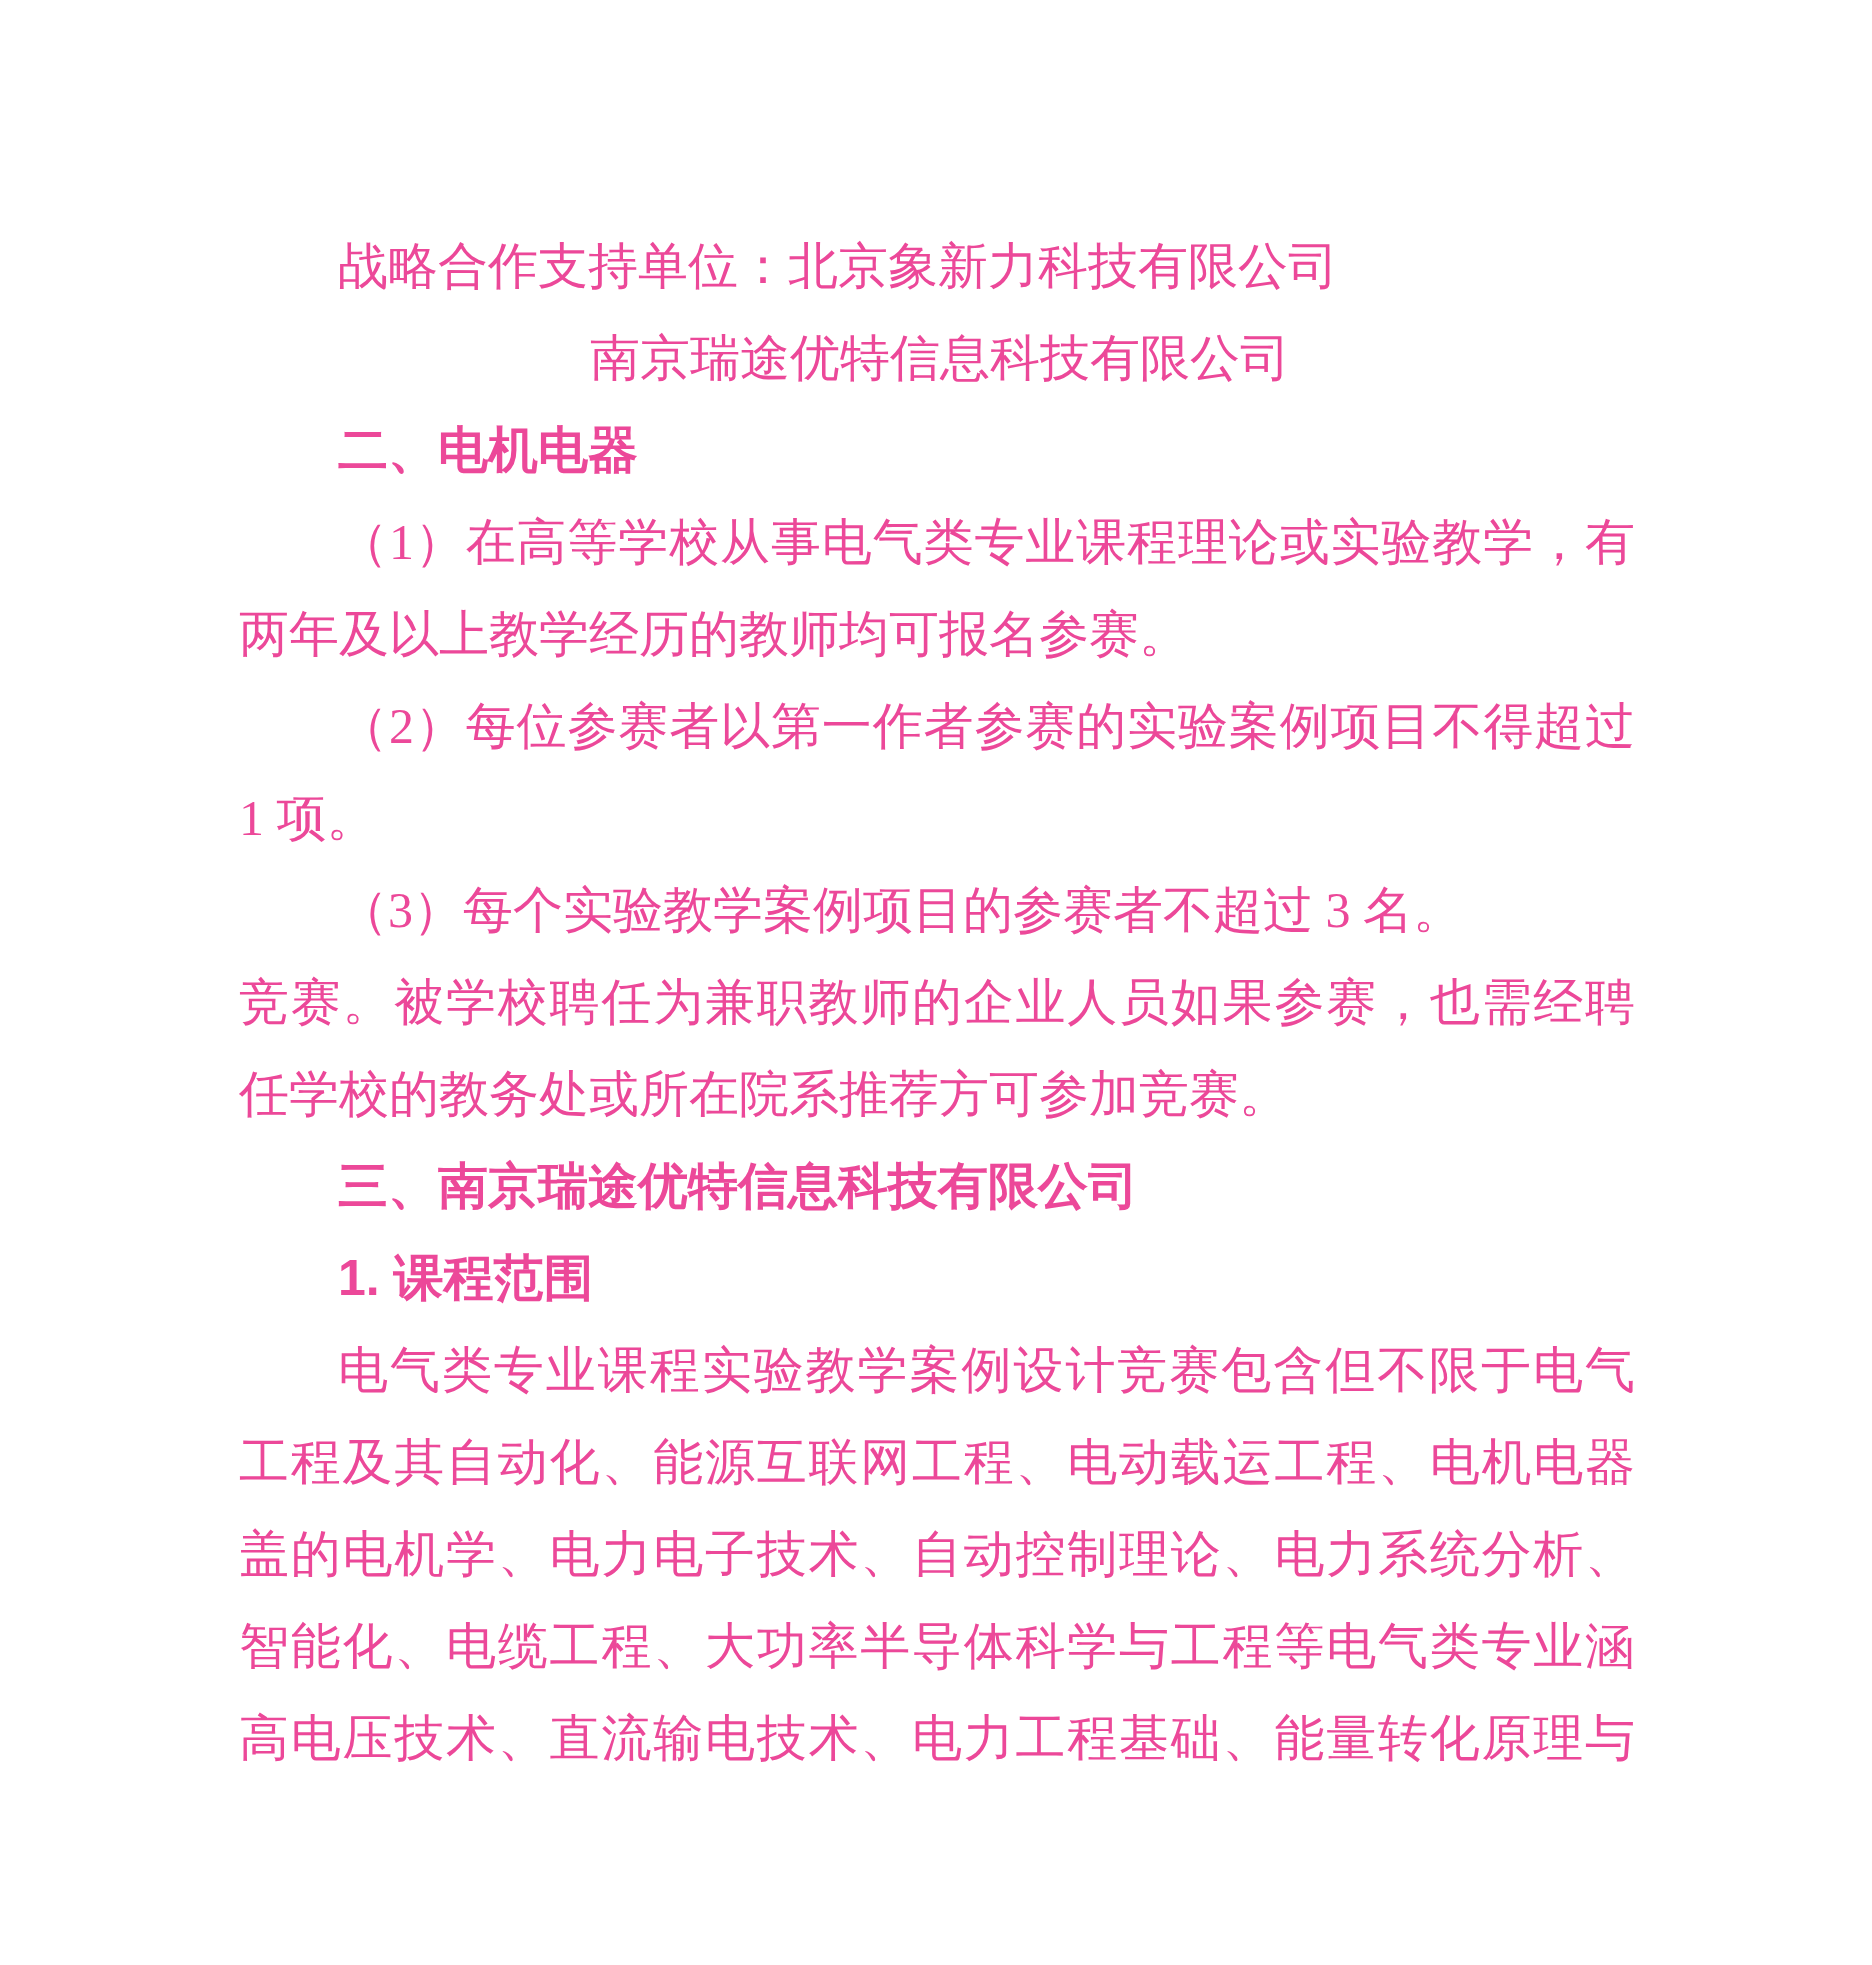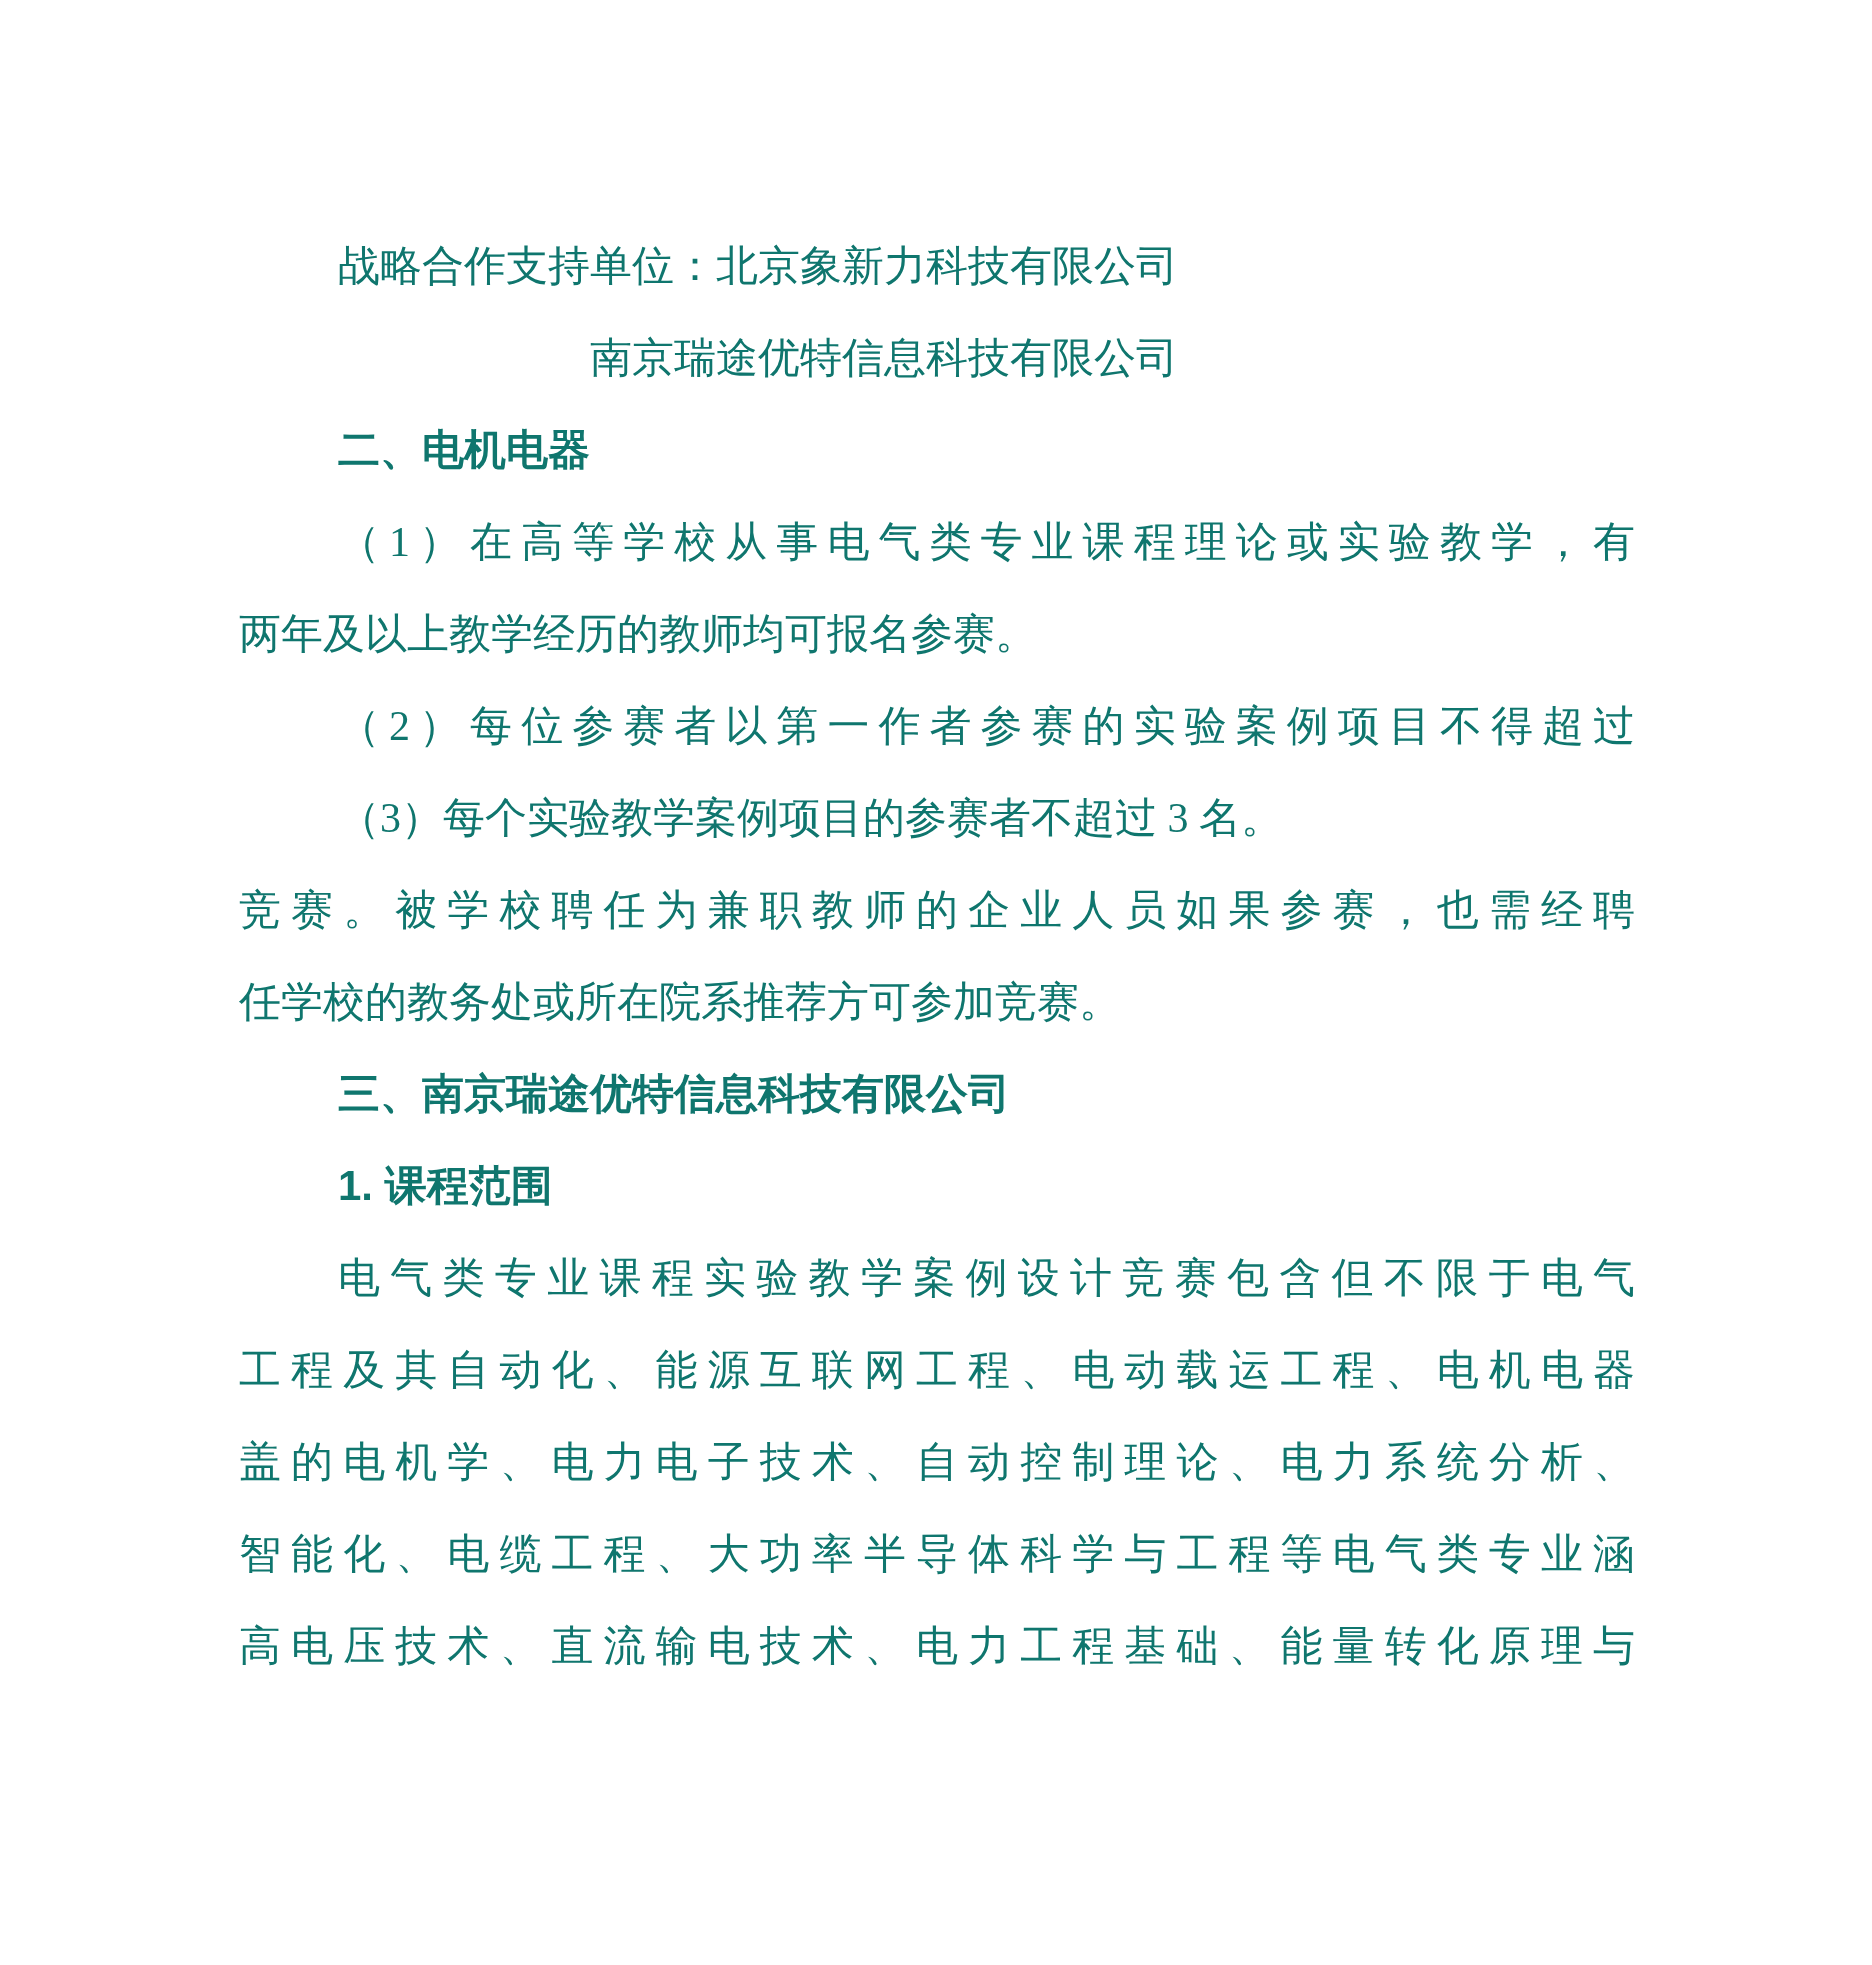--- a/index.html
+++ b/index.html
@@ -17,23 +17,23 @@
   }
   .content {
     position: absolute;
     left: 239px;
     top: 220px;
     width: 1396px;
   }
   .line {
     height: 92px;
     line-height: 92px;
-    font-size: 42px;
+    font-size: 50px;
     font-family: "Liberation Serif", "DejaVu Serif", serif;
-    color: #0f766e;
+    color: #ec4899;
     white-space: pre-wrap;
   }
   
   .fill {
     text-align: justify;
     text-align-last: justify;
     text-justify: inter-character;
   }
   
   .ind {
@@ -56,20 +56,21 @@
 
     <div class="line ind">战略合作支持单位：北京象新力科技有限公司</div>
     <div class="line ind-deep">南京瑞途优特信息科技有限公司</div>
 
     <div class="line ind heading">二、电机电器</div>
 
     <div class="line ind fill">（1）在高等学校从事电气类专业课程理论或实验教学，有</div>
     <div class="line">两年及以上教学经历的教师均可报名参赛。</div>
 
     <div class="line ind fill">（2）每位参赛者以第一作者参赛的实验案例项目不得超过</div>
+    <div class="line">1 项。</div>
 
     <div class="line ind">（3）每个实验教学案例项目的参赛者不超过 3 名。</div>
 
     <div class="line fill">竞赛。被学校聘任为兼职教师的企业人员如果参赛，也需经聘</div>
     <div class="line">任学校的教务处或所在院系推荐方可参加竞赛。</div>
 
     <div class="line ind heading">三、南京瑞途优特信息科技有限公司</div>
     <div class="line ind heading">1. 课程范围</div>
 
     <div class="line ind fill">电气类专业课程实验教学案例设计竞赛包含但不限于电气</div>

